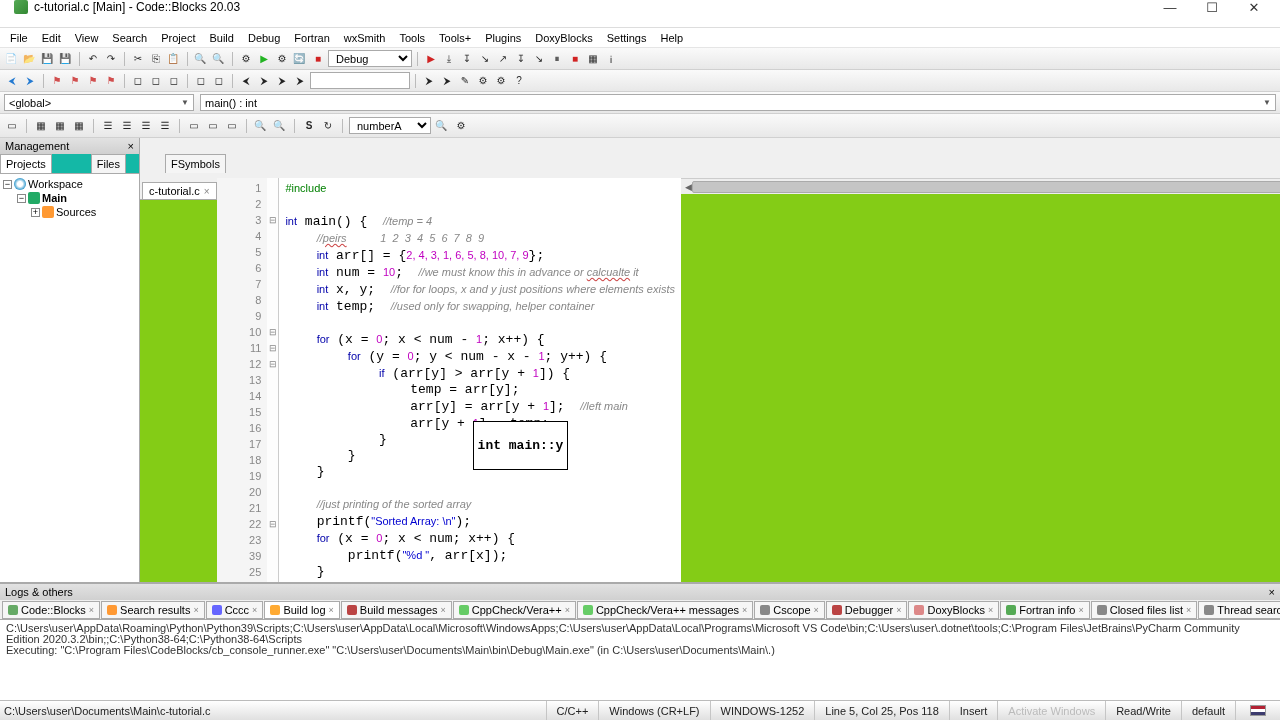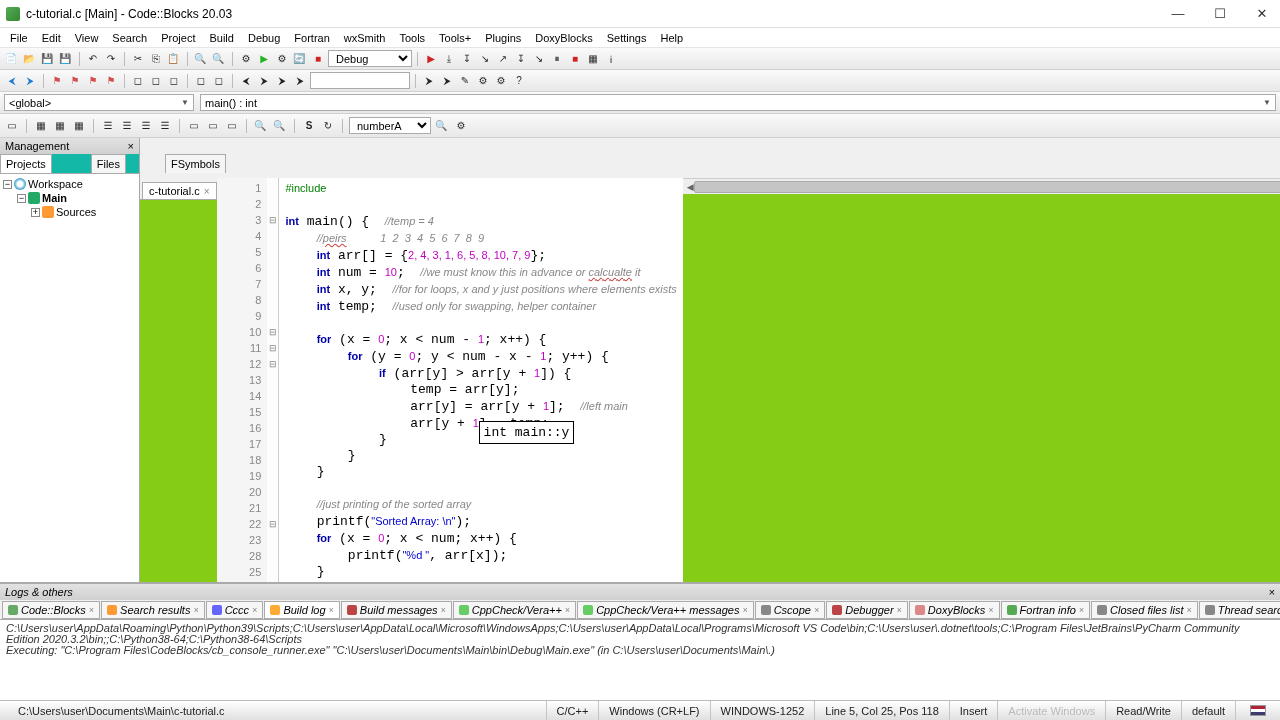--- a/index.html
+++ b/index.html
@@ -1,17 +1,17 @@
 <!DOCTYPE html>
 <html><head>
 <meta charset="utf-8">
 <style>
 * { margin: 0; padding: 0; box-sizing: border-box; font-family: "Segoe UI", Tahoma, sans-serif; font-size: 11px; }
 body { background: #f0f0f0; width: 1280px; height: 720px; overflow: hidden; display: flex; flex-direction: column; }
-.titlebar { background: #fff; height: 28px; display: flex; align-items: center; padding: 0 6px; border-bottom: 1px solid #ddd; }
+.titlebar { background: #fff; height: 28px; display: flex; align-items: flex-start; padding: 0 14px; border-bottom: 1px solid #ddd; }
 .titlebar-icon { width: 14px; height: 14px; background: linear-gradient(135deg,#5a5,#383); border-radius: 2px; margin-right: 6px; }
 .titlebar-title { flex: 1; font-size: 12px; color: #000; }
 .win-buttons { display: flex; gap: 18px; margin-left: auto; }
 .win-btn { width: 24px; text-align: center; font-size: 13px; color: #333; cursor: pointer; }
 .menubar { background: #fff; height: 20px; display: flex; align-items: center; padding: 0 4px; gap: 2px; border-bottom: 1px solid #e5e5e5; }
 .menu-item { padding: 2px 6px; font-size: 11px; color: #000; cursor: pointer; }
 .toolbar { background: linear-gradient(#fafafa,#e8e8e8); height: 22px; display: flex; align-items: center; padding: 0 4px; gap: 2px; border-bottom: 1px solid #d0d0d0; }
 .tb-btn { width: 16px; height: 16px; display: inline-flex; align-items: center; justify-content: center; cursor: pointer; font-size: 10px; opacity: .85; }
 .tb-sep { width: 1px; height: 14px; background: #bbb; margin: 0 3px; }
 .tb-combo { height: 17px; border: 1px solid #aaa; background: #fff; font-size: 11px; padding: 0 3px; }
@@ -35,43 +35,43 @@
 .exp { width:9px; height:9px; border:1px solid #888; text-align:center; line-height:7px; font-size:9px; background:#fff; }
 .editor-area { flex: 1; display: flex; flex-direction: row; min-height: 0; background: #84cc16; margin-top: 40px; }
 .ed-tabs { height: 22px; background: #f0f0f0; display: flex; align-items: flex-end; border-bottom: 1px solid #aaa; padding-left: 2px; }
 .ed-tab { background: #fff; border: 1px solid #aaa; border-bottom: none; padding: 2px 6px; font-size: 11px; display: flex; align-items: center; gap: 4px; cursor: pointer; }
 .ed-close { font-size: 10px; color: #888; }
 .code-wrap { flex: 1; display: flex; overflow: hidden; background: #fff; position: relative; }
 .gutter { width: 58px; background: #f5f5f5; text-align: right; padding: 2px 6px 2px 2px; color: #888; font-family: "Courier New", monospace; font-size: 13px; line-height: 16px; }
 .fold { width: 14px; background: #fdfdfd; border-right: 1px solid #ccc; padding-top:2px; }
 .fold div { height:16px; display:flex; align-items:center; justify-content:center; font-size:9px; color:#888; }
 .code { flex: 1; padding: 2px 6px; font-family: "Courier New", monospace; font-size: 13px; line-height: 16px; white-space: pre; color: #000; }
-.kw { color: #0000aa; font-weight: bold; }
+.kw { color: #0000aa; font-weight: normal; }
 .pp { color: #008000; }
 .inc { color: #008080; }
 .cm { color: #888; font-style: italic; }
 .cm-wavy { color: #888; font-style: italic; text-decoration: underline wavy #c44; }
 .str { color: #0000d0; }
 .num { color: #c000c0; }
-.tooltip { position: absolute; border: 1px solid #000; background: #fff; padding: 3px 4px; font-family: "Courier New", monospace; font-size: 13px; left: 262px; top: 243px; }
+.tooltip { position: absolute; border: 1px solid #000; background: #fff; padding: 16px 4px; font-family: "Courier New", monospace; font-size: 13px; left: 256px; top: 243px; font-weight: bold; }
 .hscroll { height: 16px; background: #eee; border-top: 1px solid #ccc; display:flex; align-items:center; padding:0 4px; }
 .hscroll-thumb { height:12px; width: 760px; background:#c5c5c5; border:1px solid #aaa; border-radius:2px; }
-.logs { height: 118px; display:flex; flex-direction:column; border-top: 2px solid #aaa; font-style: italic; }
+.logs { height: 118px; display:flex; flex-direction:column; border-top: 2px solid #aaa; }
 .logs-title { background: linear-gradient(#e2e2e2,#d0d0d0); padding: 2px 5px; font-size: 11px; display:flex; }
 .logs-title .xbtn { margin-left:auto; cursor:pointer; }
 .logs-tabs { display:flex; background:#f0f0f0; border-bottom:1px solid #aaa; font-size:10px; height:20px; align-items:flex-end; padding-left:2px; overflow:hidden; }
 .log-tab { border:1px solid #aaa; background:#f6f6f6; padding:2px 5px; display:flex; align-items:center; gap:3px; margin-right:1px; cursor:pointer; white-space:nowrap;margin-top:40px; }
 .log-tab.active { background:#fff; }
 .lt-x { font-size:9px; color:#888; }
 .lt-ic { width:10px; height:10px; border-radius:2px; display:inline-block; }
 .logs-body { flex:1; background:#fff; overflow:hidden; padding:3px 6px; font-family:"Courier New",monospace; font-size:10px; line-height:11px; color:#333; }
 .logs-body .term { color:#0000c0; }
 .statusbar { height: 20px; background: linear-gradient(#fff,#e0e0e0); border-top: 1px solid #bbb; display:flex; align-items:center; font-size:11px; color:#222; }
 .sb-cell { padding: 0 10px; border-left: 1px solid #c5c5c5; height: 100%; display:flex; align-items:center; }
-.sb-cell:first-child { border-left:none; flex:1; padding-left:18px; }
+.sb-cell:first-child { border-left:none; flex:1; padding-left:4px; }
 .flag { width:16px; height:11px; background: linear-gradient(#b22234 33%, #fff 33% 66%, #3c3b6e 66%); border:1px solid #999; margin: 0 4px; }
 .activate { color:#bbb; font-size:11px; }
 </style>
 </head>
 <body>
 
 <div class="titlebar">
   <span class="titlebar-icon"></span>
   <span class="titlebar-title">c-tutorial.c [Main] - Code::Blocks 20.03</span>
   <div class="win-buttons">
@@ -263,21 +263,21 @@
           <div>14</div>
           <div>15</div>
           <div>16</div>
           <div>17</div>
           <div>18</div>
           <div>19</div>
           <div>20</div>
           <div>21</div>
           <div>22</div>
           <div>23</div>
-          <div>28</div>
+          <div>39</div>
           <div>25</div>
           <div>26</div>
         </div>
       <div class="fold" id="fold">
           <div></div>
           <div></div>
           <div>⊟</div>
           <div></div>
           <div></div>
           <div></div>

